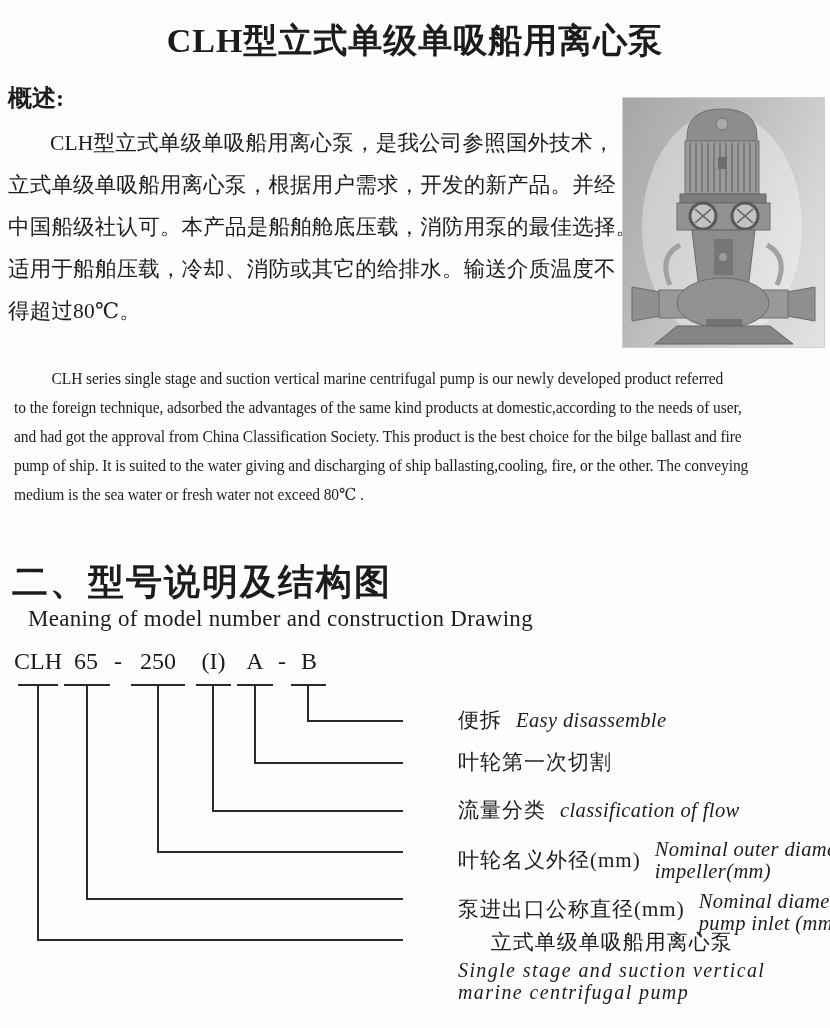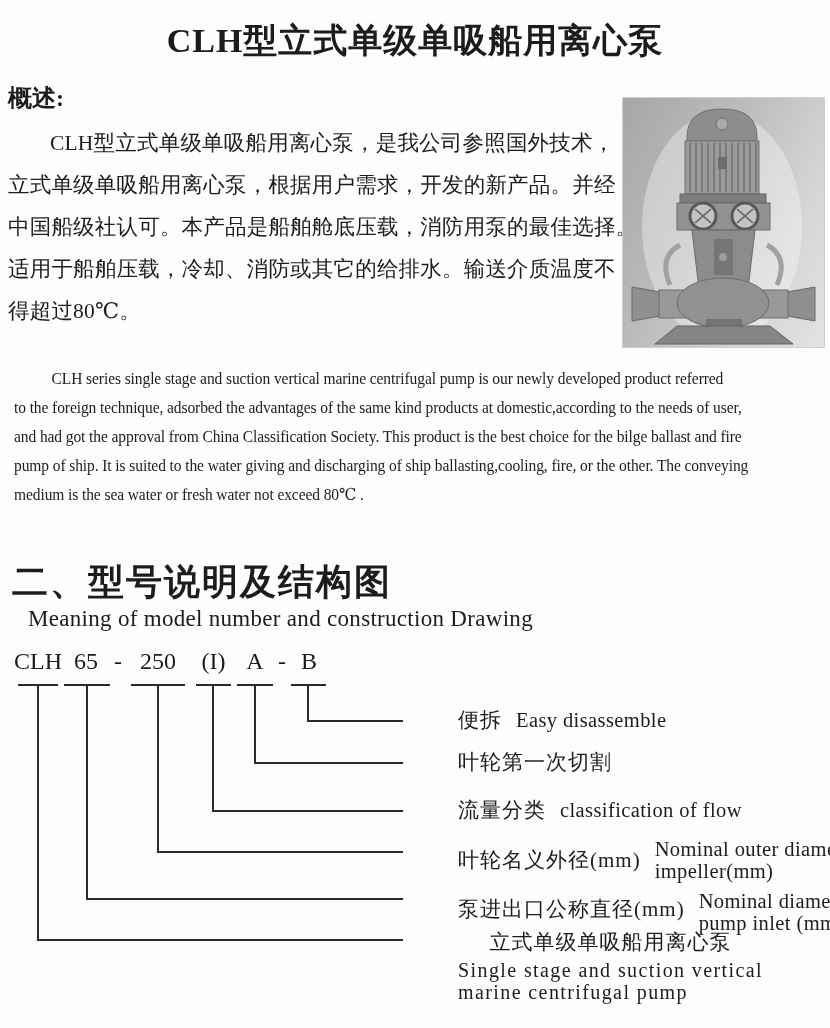--- a/index.html
+++ b/index.html
@@ -49,21 +49,21 @@
   .model-seg{top:648px;font-size:24px;text-align:center;white-space:nowrap;}
   .model-underline{top:684px;height:2px;background:#2a2a2a;}
 
   
   .vline{width:2px;background:#2b2b2b;top:686px;}
   .hline{height:2px;background:#2b2b2b;}
 
   
   .dg-row{left:422px;display:flex;gap:14px;align-items:center;margin-left:36px;}
   .dg-zh{font-size:21px;white-space:nowrap;letter-spacing:1px;}
-  .dg-en{font-size:20.5px;line-height:22px;letter-spacing:0.4px;white-space:nowrap;}
+  .dg-en{font-size:20.5px;line-height:22px;letter-spacing:0.4px;white-space:nowrap;font-style:italic;}
   .dg-en div:empty{display:none;}
   .dg-row.col{flex-direction:column;gap:3px;}
   .dg-row.col .dg-en{font-size:20px;letter-spacing:1.4px;}
   .dg-row .shift{margin-top:6px;}
 </style>
 </head>
 <body>
 
 <div class="abs page-title">CLH型立式单级单吸船用离心泵</div>
 

